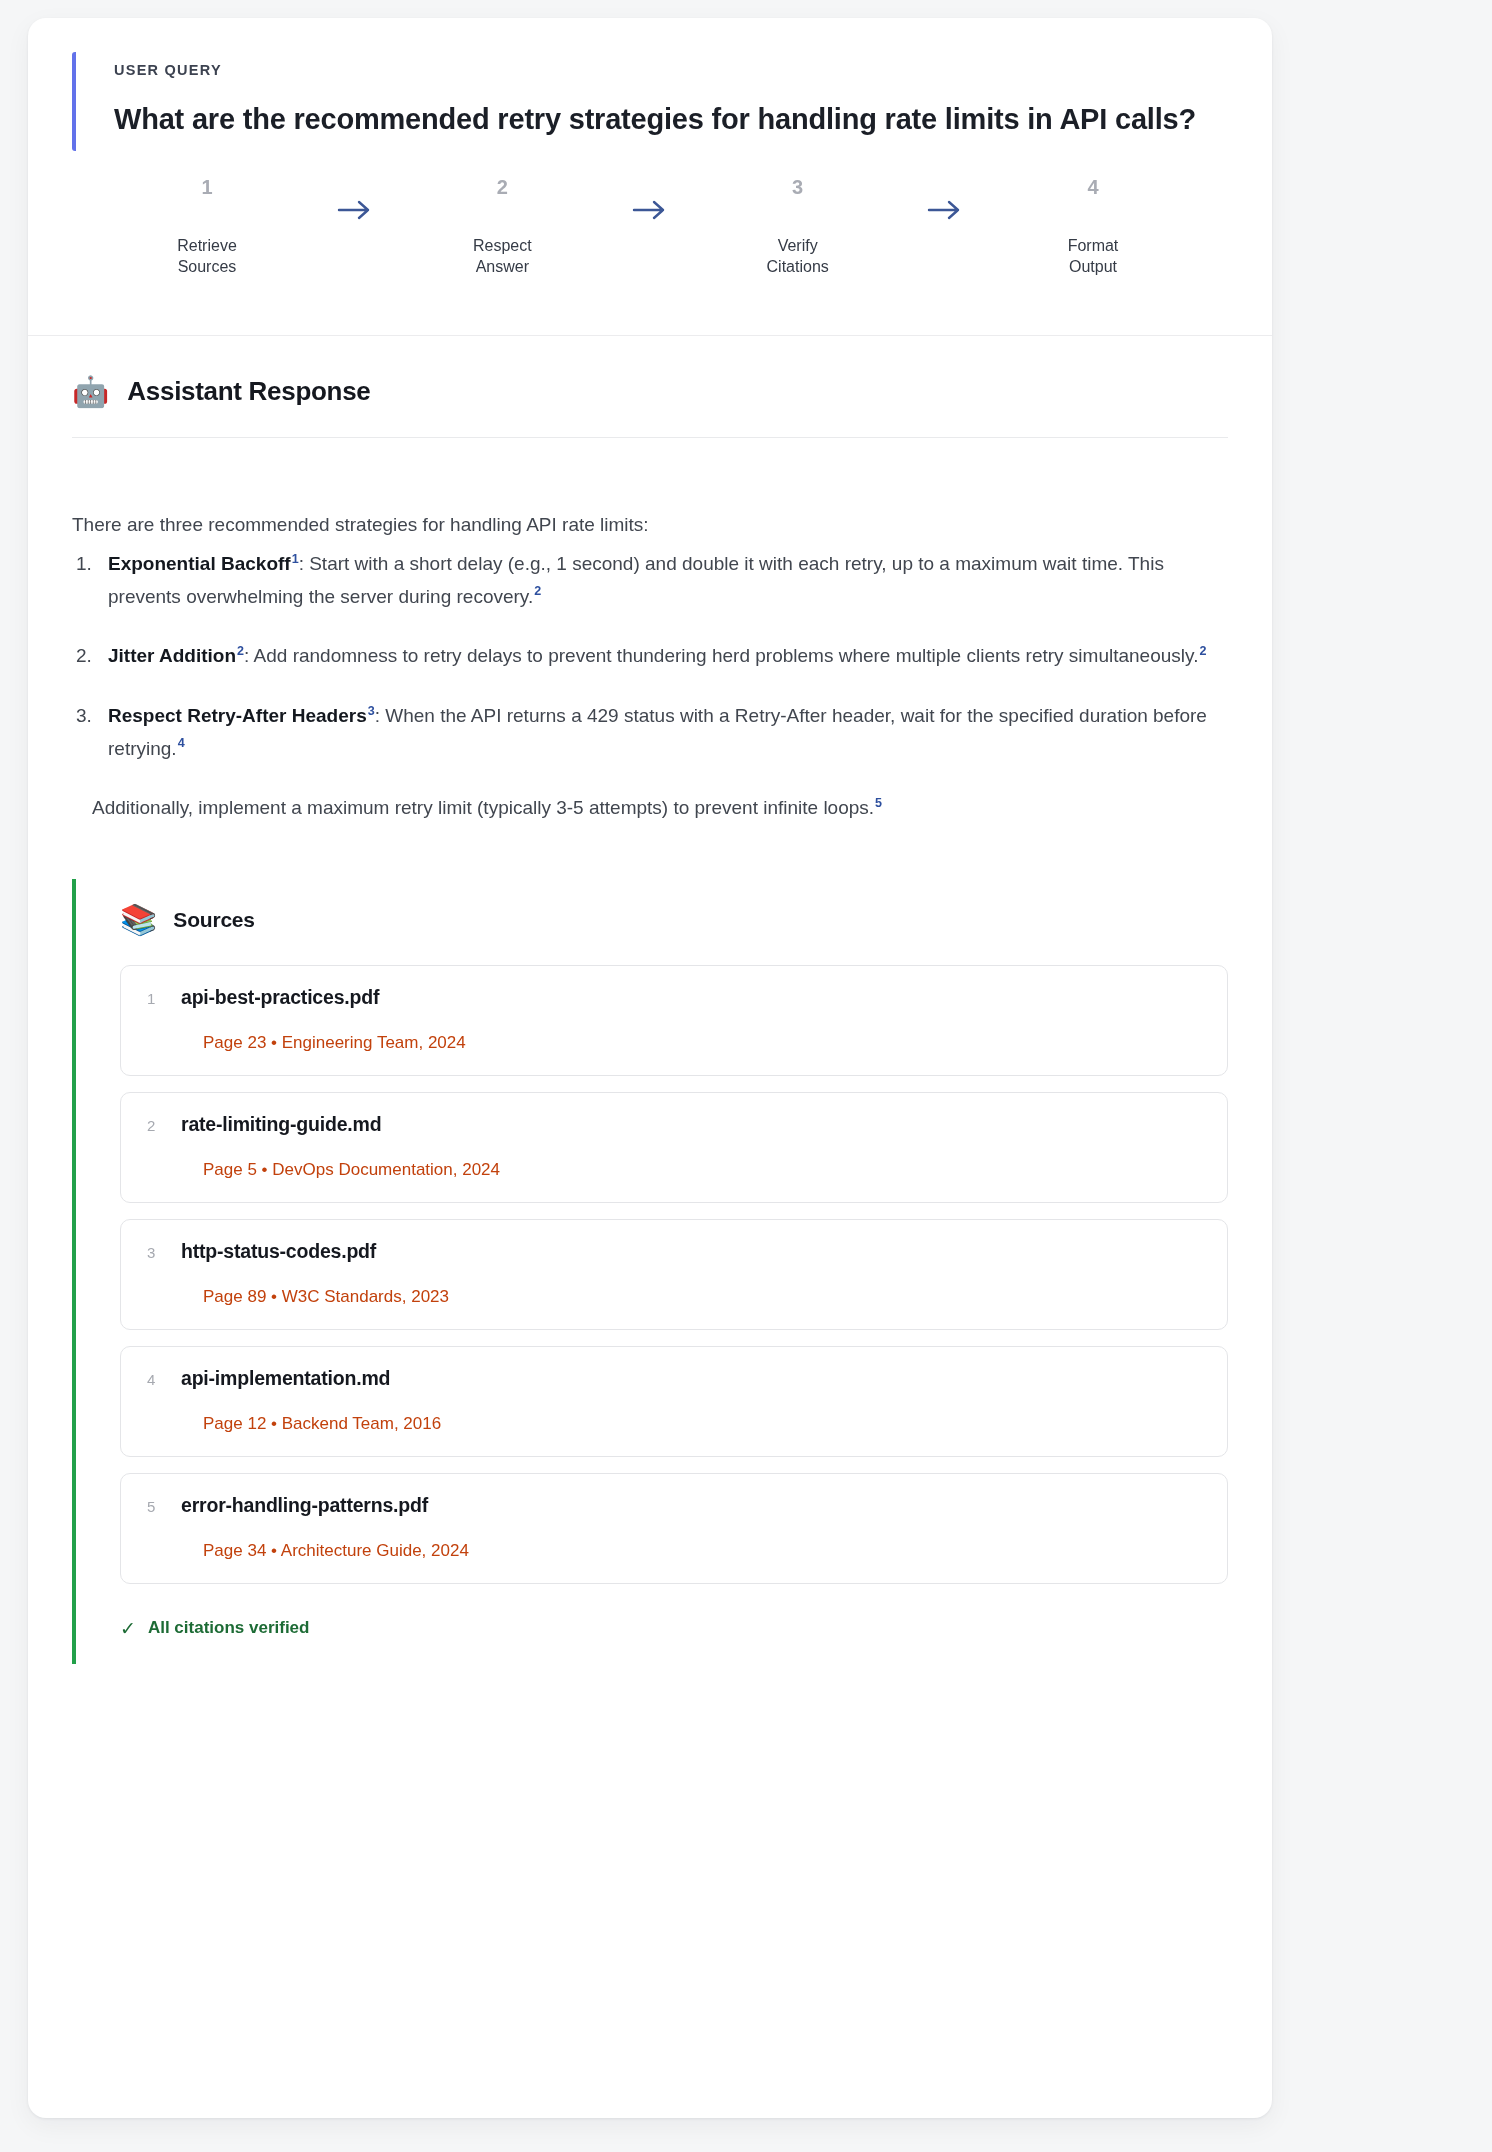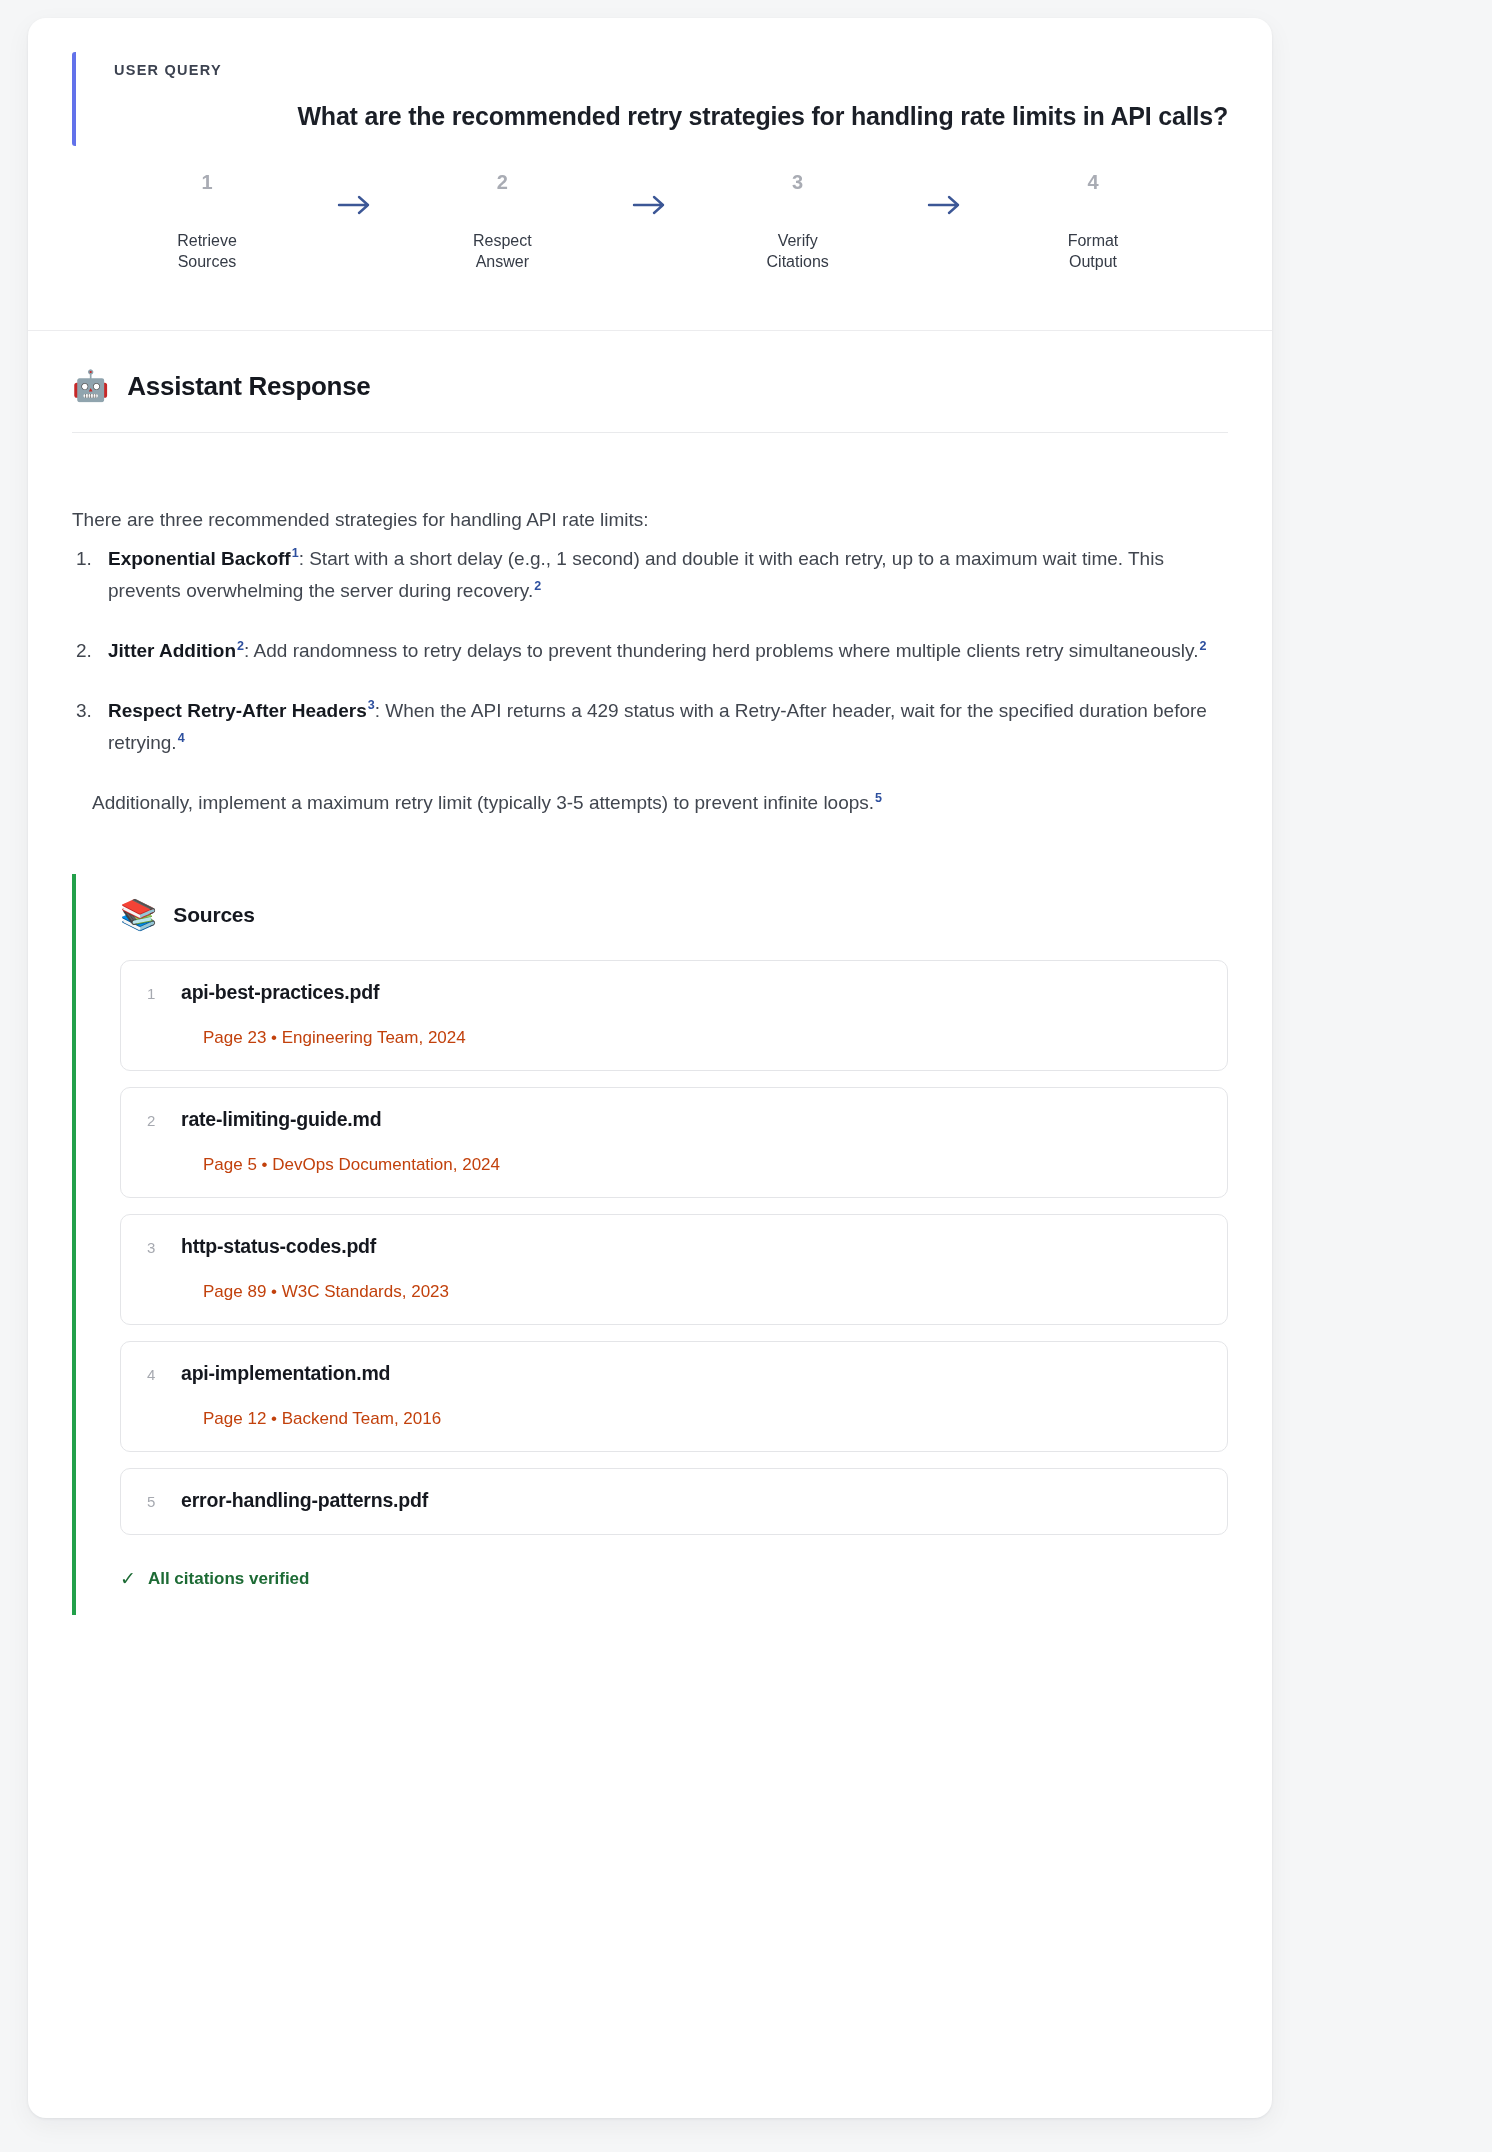--- a/index.html
+++ b/index.html
@@ -41,26 +41,25 @@
 
   .query-label {
     font-size: 14.5px;
     font-weight: 700;
     letter-spacing: 1.25px;
     color: #3c4250;
     margin-bottom: 22px;
   }
 
   .query-text {
-    font-size: 25px;
+    font-size: 29px;
     font-weight: 700;
     color: #1b1f27;
     line-height: 1.35;
     letter-spacing: -0.2px;
-    text-align: right;
   }
 
   
   .pipeline {
     display: flex;
     align-items: flex-start;
     justify-content: center;
     gap: 0;
     padding: 26px 60px 30px 60px;
   }
@@ -380,20 +379,21 @@
           <span class="source-name">api-implementation.md</span>
         </div>
         <div class="source-meta">Page 12 • Backend Team, 2016</div>
       </div>
 
       <div class="source-card">
         <div class="source-top">
           <span class="source-idx">5</span>
           <span class="source-name">error-handling-patterns.pdf</span>
         </div>
+        <div class="source-meta">Page 34 • Architecture Guide, 2024</div>
       </div>
 
       <div class="verified">
         <span class="check">✓</span>
         <span>All citations verified</span>
       </div>
     </div>
 
   </div>
 </div>

